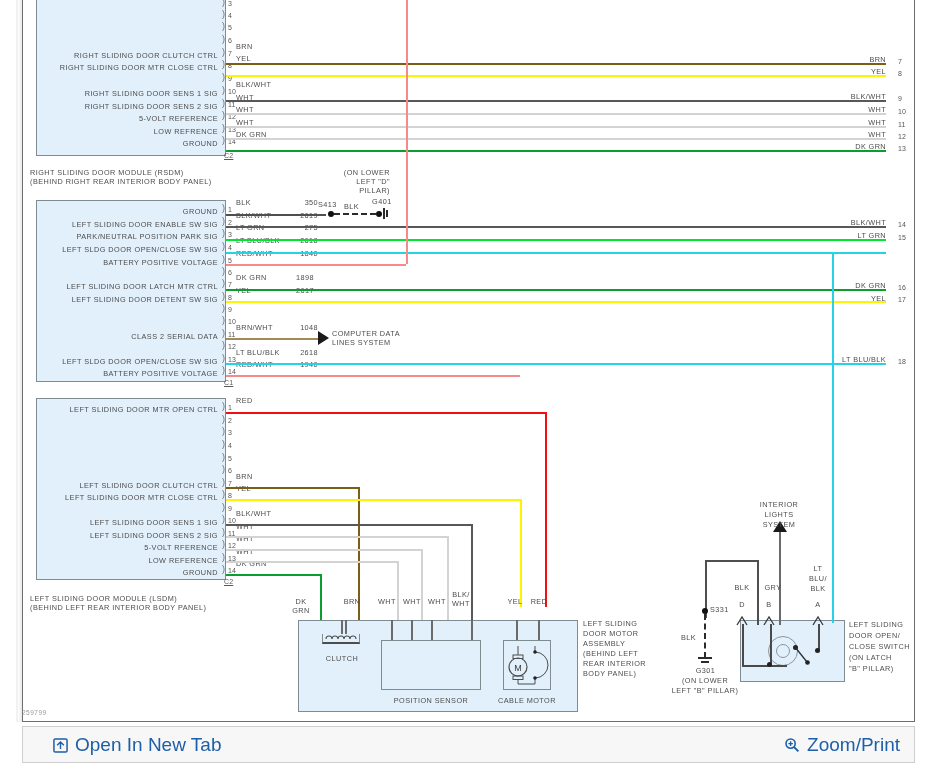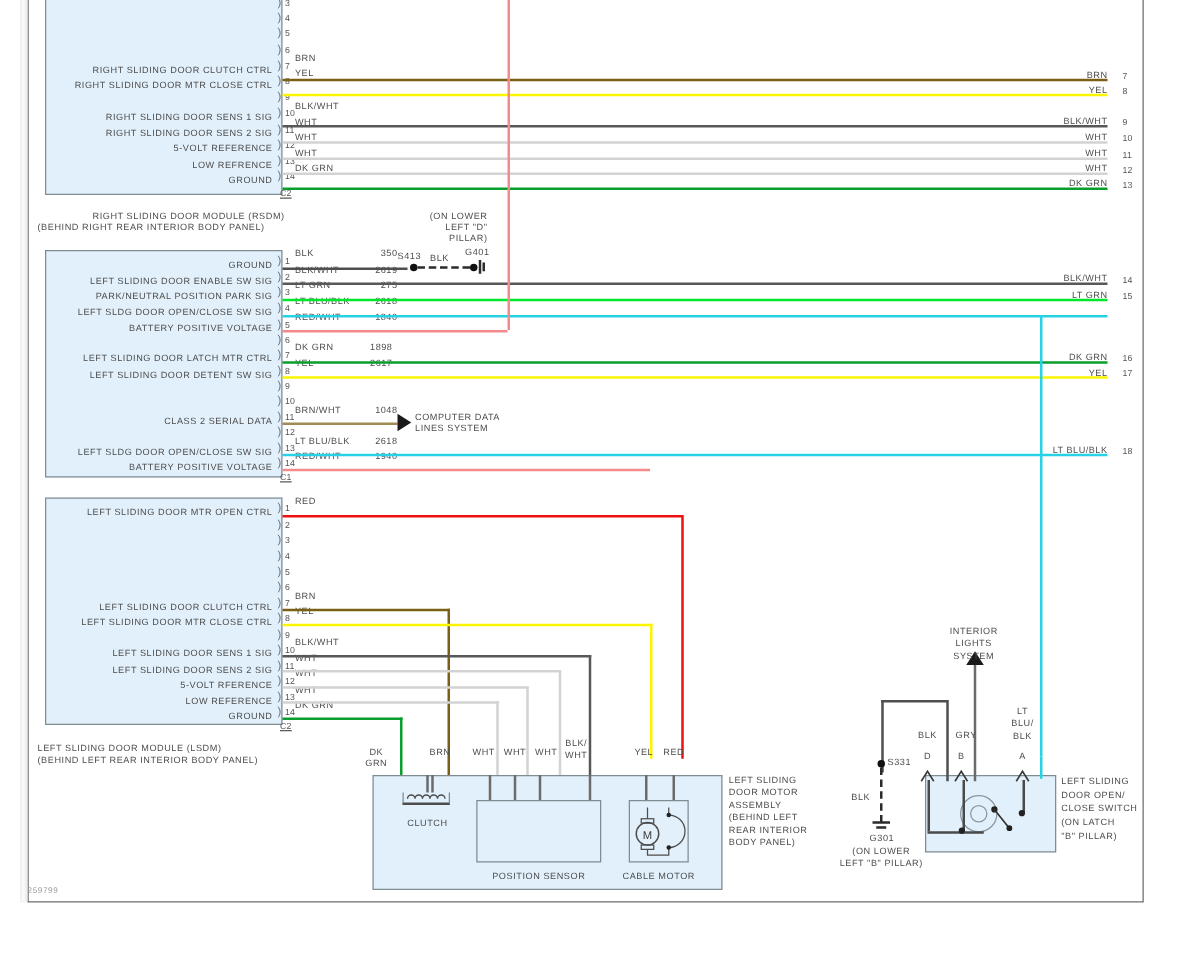--- a/index.html
+++ b/index.html
@@ -99,21 +99,21 @@
       <div class="t r" style="left: 36px; top: 139px; width: 182px;">GROUND</div>
       <div class="wname" style="left: 236px; top: 130px;">DK GRN</div>
       <div class="w wh" style="left: 226px; top: 63px; width: 660px; border-top-color: rgb(122, 96, 23);"></div>
       <div class="w wh" style="left: 226px; top: 75px; width: 660px; border-top-color: rgb(253, 245, 0);"></div>
       <div class="w wh" style="left: 226px; top: 100px; width: 660px; border-top-color: rgb(88, 88, 88);"></div>
       <div class="w wh" style="left: 226px; top: 113px; width: 660px; border-top-color: rgb(211, 211, 211);"></div>
       <div class="w wh" style="left: 226px; top: 126px; width: 660px; border-top-color: rgb(211, 211, 211);"></div>
       <div class="w wh" style="left: 226px; top: 138px; width: 660px; border-top-color: rgb(211, 211, 211);"></div>
       <div class="w wh" style="left: 226px; top: 150px; width: 660px; border-top-color: rgb(10, 158, 46);"></div>
       <div class="cnum" style="left: 224px; top: 152px; text-decoration: underline;">C2</div>
-      <div class="t" style="left: 30px; top: 168px; width: 200px; margin-left: 44px;">RIGHT SLIDING DOOR MODULE (RSDM)</div>
+      <div class="t" style="left: 30px; top: 168px; width: 200px;">RIGHT SLIDING DOOR MODULE (RSDM)</div>
       <div class="t" style="left: 30px; top: 177px; width: 230px;">(BEHIND RIGHT REAR INTERIOR BODY PANEL)</div>
       <div class="wname" style="left: 820px; top: 55px; width: 66px; text-align: right;">BRN</div>
       <div class="pin" style="left: 898px; top: 58px;">7</div>
       <div class="wname" style="left: 820px; top: 67px; width: 66px; text-align: right;">YEL</div>
       <div class="pin" style="left: 898px; top: 70px;">8</div>
       <div class="wname" style="left: 820px; top: 92px; width: 66px; text-align: right;">BLK/WHT</div>
       <div class="pin" style="left: 898px; top: 95px;">9</div>
       <div class="wname" style="left: 820px; top: 105px; width: 66px; text-align: right;">WHT</div>
       <div class="pin" style="left: 898px; top: 108px;">10</div>
       <div class="wname" style="left: 820px; top: 118px; width: 66px; text-align: right;">WHT</div>
@@ -379,13 +379,32 @@
       <div class="w wv" style="left: 832px; top: 605px; height: 18px; border-left-color: rgb(40, 210, 230);"></div>
       <div class="t" style="left: 849px; top: 620px;">LEFT SLIDING</div>
       <div class="t" style="left: 849px; top: 631px;">DOOR OPEN/</div>
       <div class="t" style="left: 849px; top: 642px;">CLOSE SWITCH</div>
       <div class="t" style="left: 849px; top: 653px;">(ON LATCH</div>
       <div class="t" style="left: 849px; top: 664px;">"B" PILLAR)</div>
     </div>
 
   <div id="doc-id">259799</div>
 
+  <div id="toolbar">
+    <div class="tb-link" id="open-tab">
+      <span class="tb-ico">
+        <svg width="15" height="15" viewBox="0 0 16 16">
+          <rect x="1" y="1" width="14" height="14" rx="1.5" fill="none" stroke="#1d5fa8" stroke-width="1.6"></rect>
+          <path d="M8 4.2v7.6M4.4 7.8L8 4.2l3.6 3.6" fill="none" stroke="#1d5fa8" stroke-width="1.5"></path>
+        </svg>
+      </span><span>Open In New Tab</span>
+    </div>
+    <div class="tb-link" id="zoom-print">
+      <span class="tb-ico">
+        <svg width="16" height="16" viewBox="0 0 16 16">
+          <circle cx="6.6" cy="6.6" r="4.6" fill="none" stroke="#1d5fa8" stroke-width="1.6"></circle>
+          <path d="M6.6 4.3v4.6M4.3 6.6h4.6" stroke="#1d5fa8" stroke-width="1.4"></path>
+          <path d="M10.1 10.1l4.3 4.3" stroke="#1d5fa8" stroke-width="2"></path>
+        </svg>
+      </span><span>Zoom/Print</span>
+    </div>
+  </div>
 </div>
 
 </body></html>

